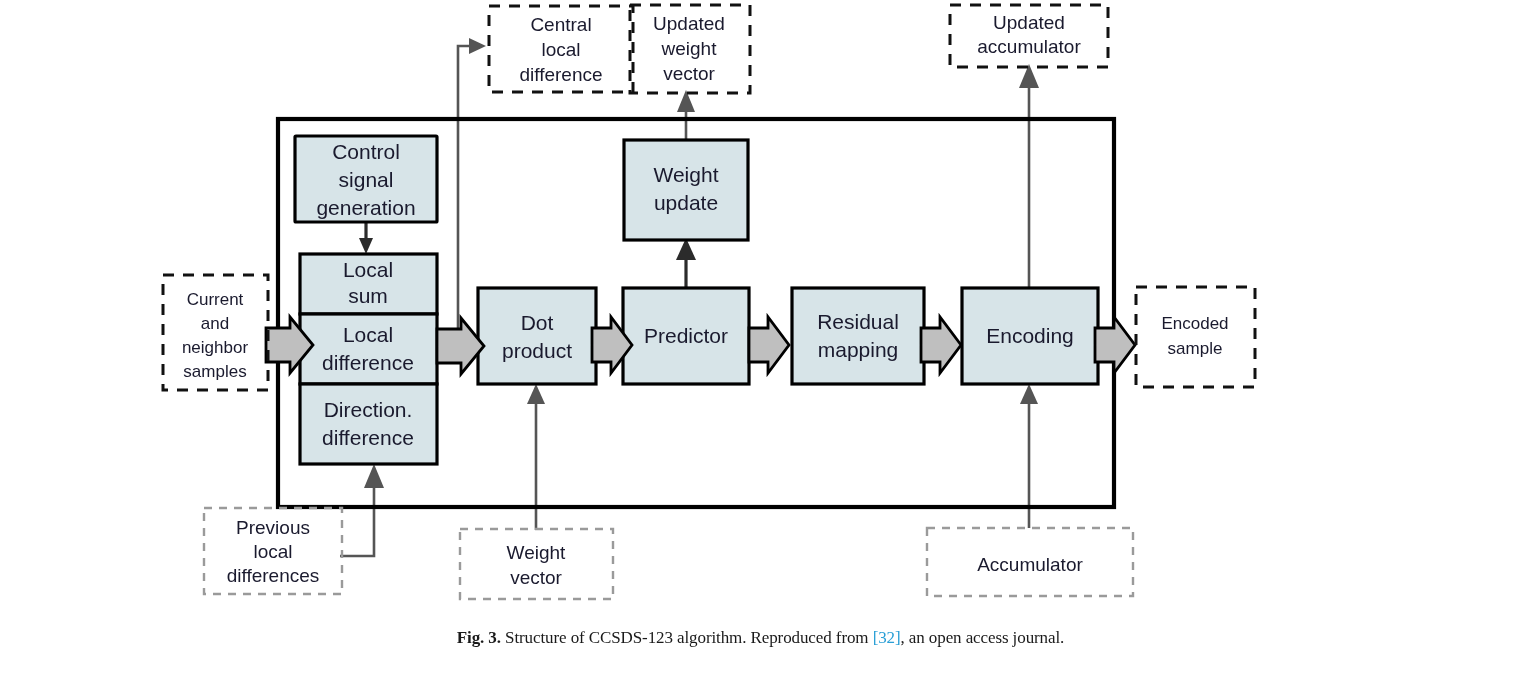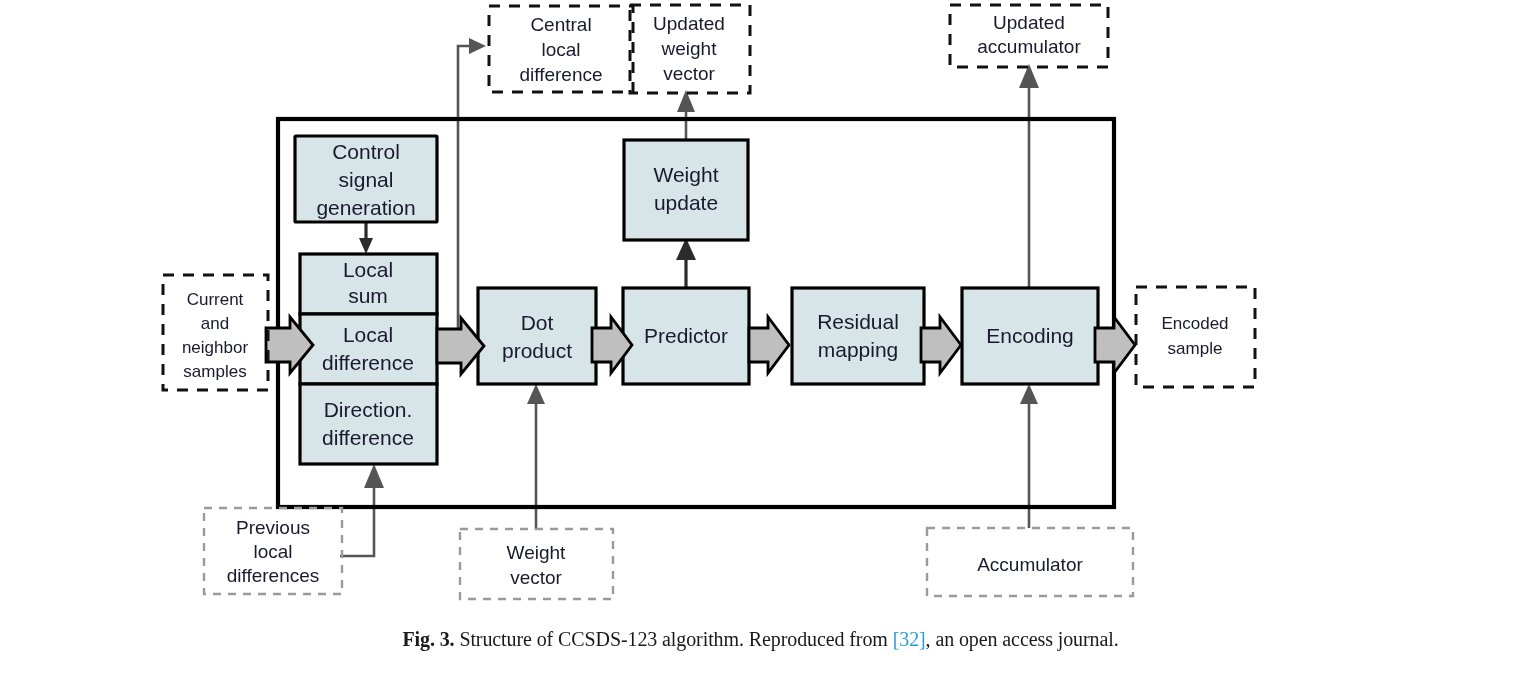--- a/index.html
+++ b/index.html
@@ -85,21 +85,21 @@
     stroke-width: 2.8;
     stroke-linejoin: miter;
   }
   .caption {
     position: absolute;
     left: 0;
     top: 628px;
     width: 1521px;
     text-align: center;
     font-family: "Liberation Serif", serif;
-    font-size: 20px;
+    font-size: 17px;
     color: #1a1a1a;
     letter-spacing: -0.1px;
   }
   .caption .cap-bold {
     font-weight: bold;
   }
   .caption .cap-ref {
     color: #2a9fd6;
   }
 </style>

